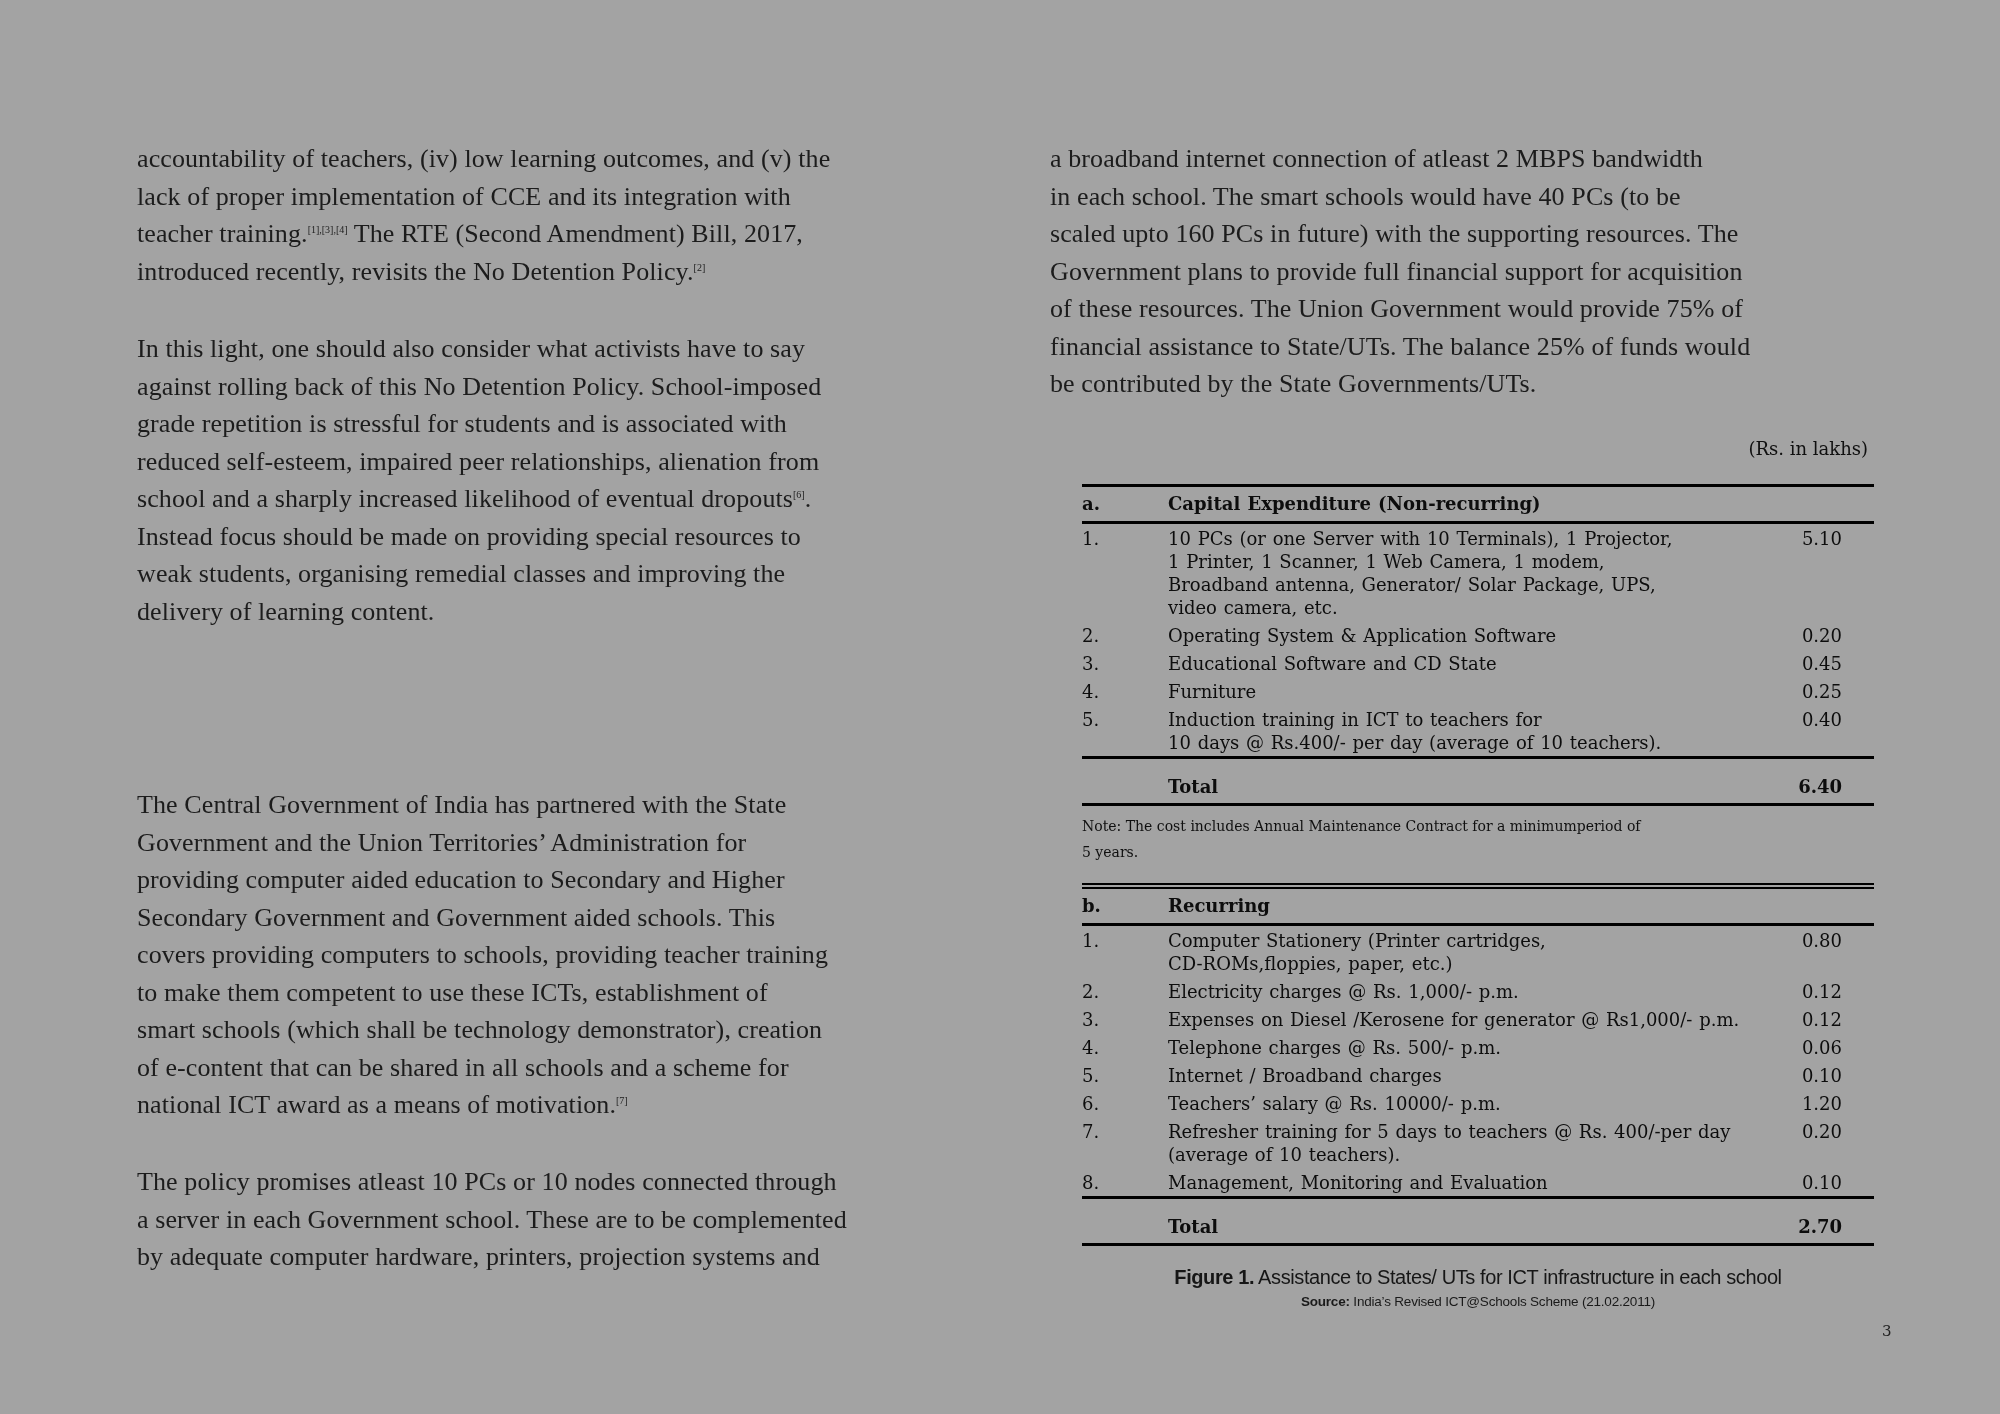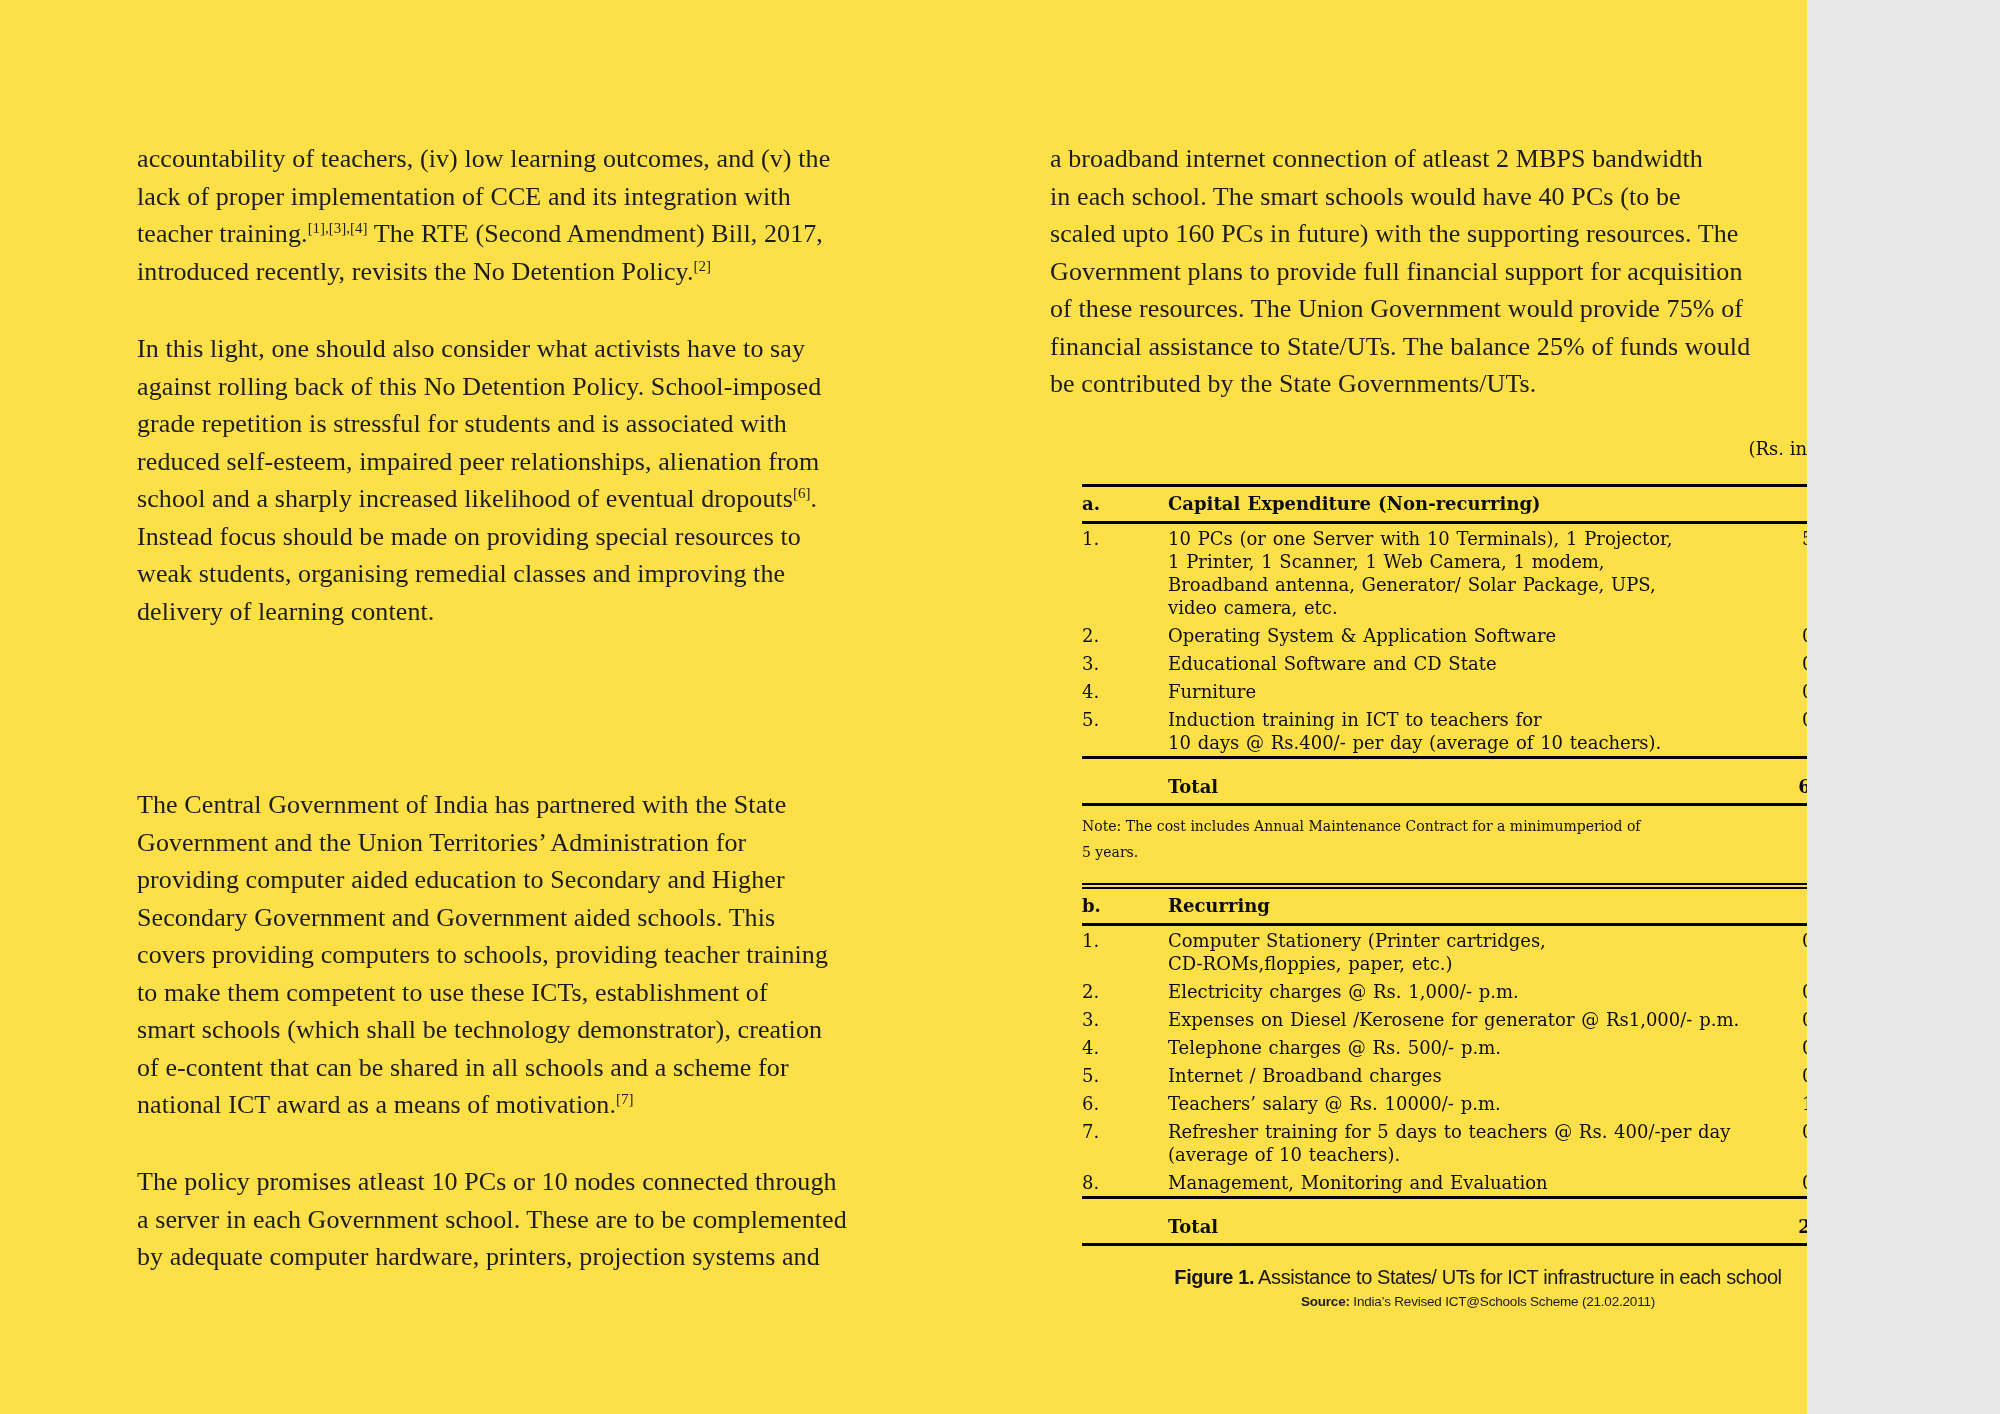--- a/index.html
+++ b/index.html
@@ -1,33 +1,33 @@
 <!DOCTYPE html>
 <html><head>
 <meta charset="utf-8">
 <style>
   html, body { margin: 0; padding: 0; background: #e8e8e8; }
   #page {
     position: relative;
-    width: 1807px;
+    width: 2000px;
     height: 1414px;
-    background: #fde047;
+    background: #a3a3a3;
     overflow: hidden;
     font-family: "Liberation Serif", serif;
   }
   .para {
     position: absolute;
     white-space: pre;
     font-size: 26px;
     line-height: 37.5px;
     color: #1c1c1c;
     letter-spacing: 0.1px;
   }
   .para sup {
-    font-size: 15px;
+    font-size: 10px;
     line-height: 0;
     vertical-align: 9px;
     letter-spacing: 0;
   }
   #section-heading {
     position: absolute;
     left: 137px;
     top: 706px;
     font-size: 27.5px;
     font-weight: bold;

